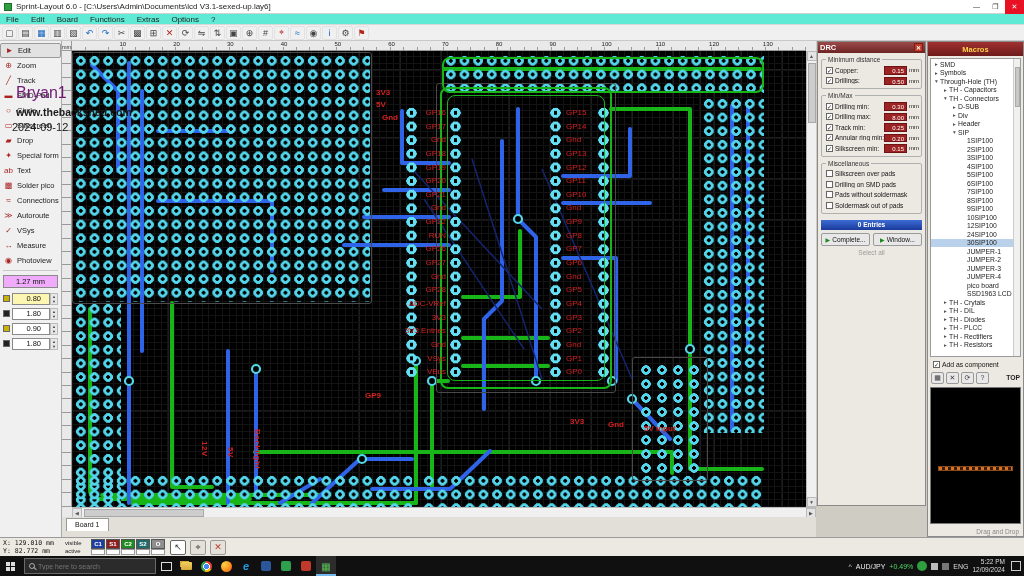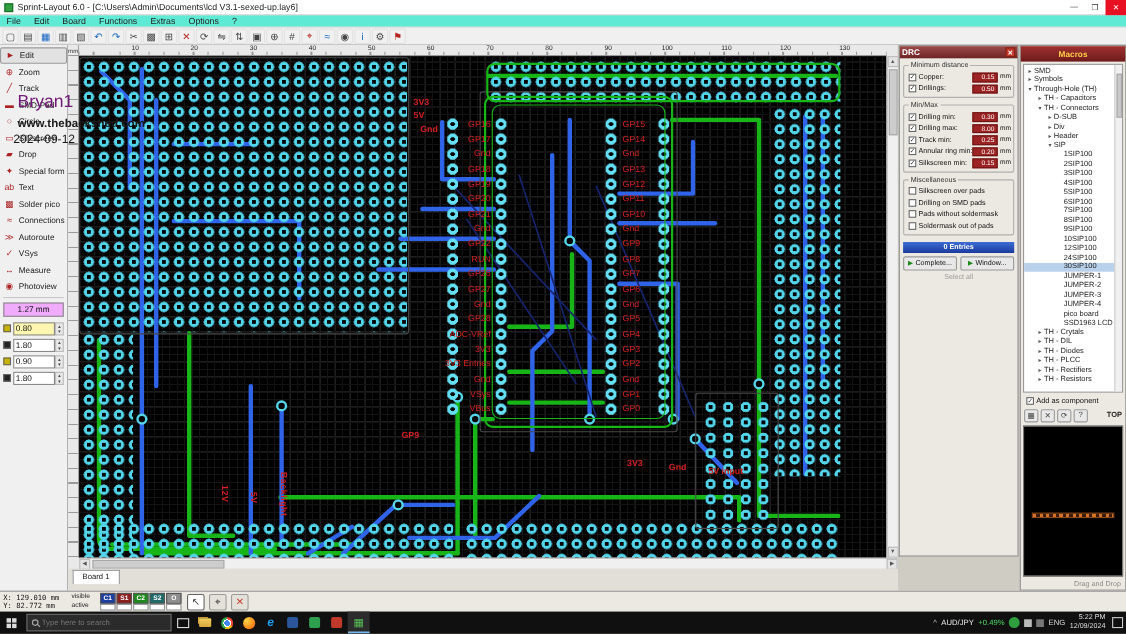--- a/index.html
+++ b/index.html
@@ -27,21 +27,21 @@
 
 
 .toolpanel{position:absolute;left:0;top:0;width:62px;height:496px;background:#f0f0f0;border-right:1px solid #aaa;padding-top:2px}
 .toolitem{display:flex;align-items:center;height:15px;padding-left:3px;font-size:7.5px;color:#222}
 .toolitem.active{background:#e2e2e2;border:1px solid #9a9a9a;border-radius:2px}
 .toolitem .ticon{width:11px;height:11px;margin-right:3px;display:flex;align-items:center;justify-content:center;font-size:8px;color:#a22}
 .tp-sep{height:1px;background:#c9c9c9;margin:2px 3px}
 .gridbox{margin:4px 3px;height:13px;background:#f0abfc;border:1px solid #8a8a8a;font-size:7.5px;display:flex;align-items:center;justify-content:center}
 .fieldrow{display:flex;align-items:center;margin:2px 3px;height:13px}
 .chip{width:7px;height:7px;border:1px solid #666;margin-right:2px}
-.val{flex:1;height:12px;background:#fff;border:1px solid #8a8a8a;font-size:7.5px;display:flex;align-items:center;justify-content:flex-end;padding-right:20px}
+.val{flex:1;height:12px;background:#fff;border:1px solid #8a8a8a;font-size:7.5px;display:flex;align-items:center;justify-content:flex-end;padding-right:8px}
 .spin{width:8px;height:12px;display:flex;flex-direction:column;font-size:4px;line-height:5px;color:#444;align-items:center;justify-content:center;border:1px solid #bbb;background:#e8e8e8}
 
 
 .wm1{position:absolute;left:16px;top:84px;font-size:16px;color:#701a75;z-index:60;pointer-events:none}
 .wm2{position:absolute;left:16px;top:106px;font-size:10.5px;font-weight:bold;color:#1a1a1a;z-index:60;pointer-events:none}
 .wm3{position:absolute;left:12px;top:121px;font-size:11px;color:#1a1a1a;z-index:60;pointer-events:none}
 
 
 .canvaswrap{position:absolute;left:62px;top:0;width:754px;height:496px;background:#e9e9e9}
 .rcorner{position:absolute;left:0;top:0;width:10px;height:10px;font-size:5.5px;color:#333;background:#e9e9e9;display:flex;align-items:flex-end;justify-content:center;border-right:1px solid #999;border-bottom:1px solid #999}

